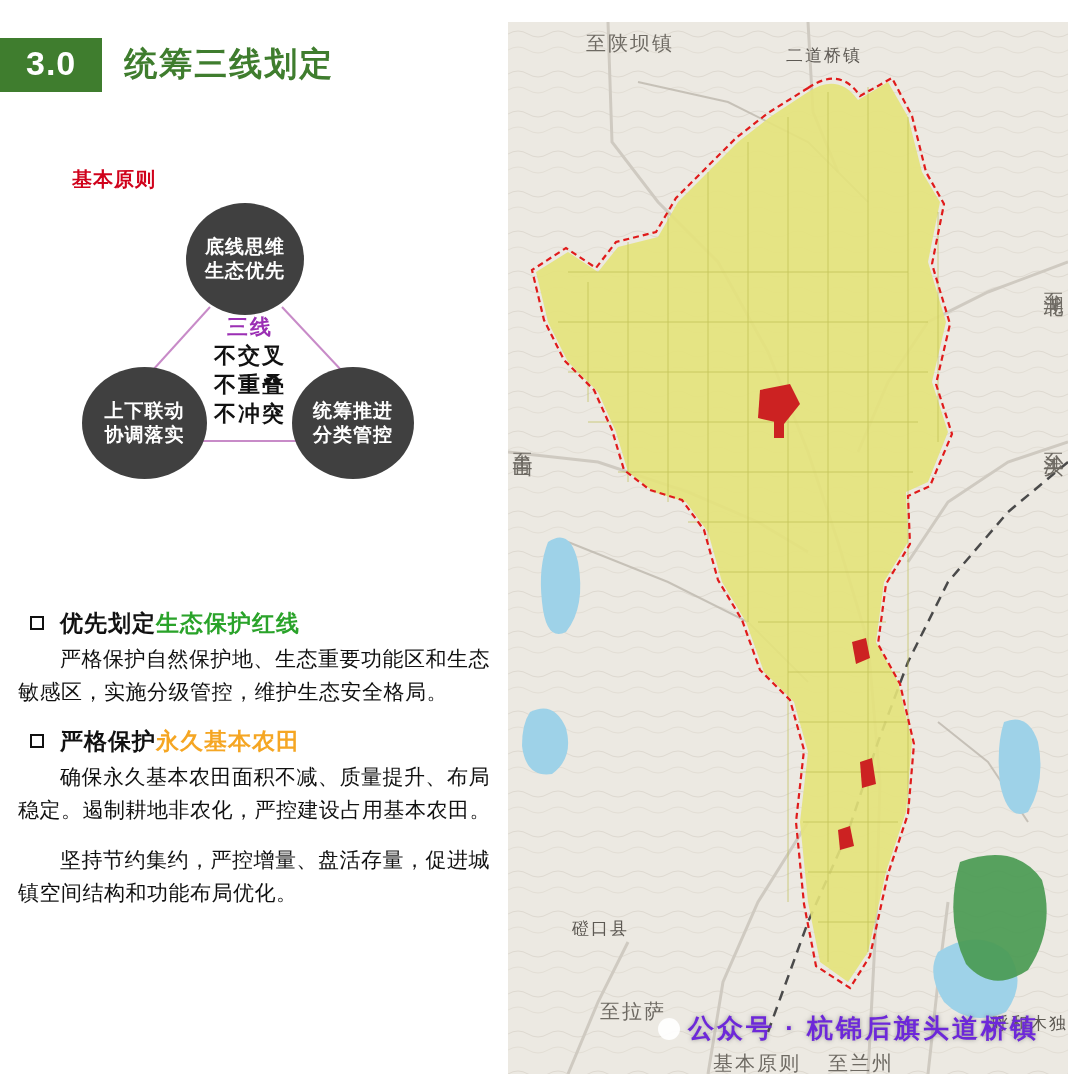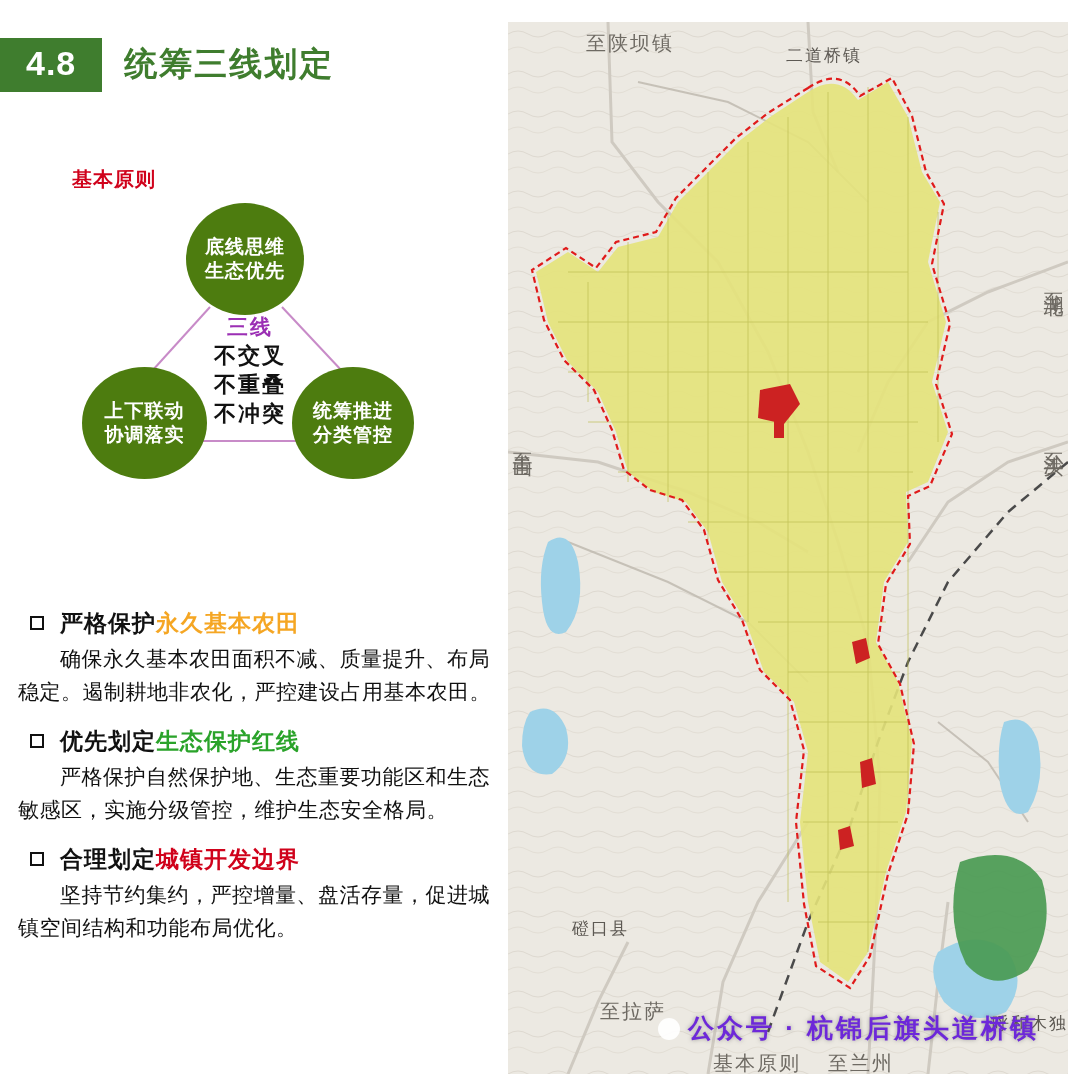--- a/index.html
+++ b/index.html
@@ -39,21 +39,21 @@
     font-weight: bold;
     letter-spacing: 1px;
   }
 
   
   .diagram { position: absolute; left: 60px; top: 195px; width: 420px; height: 300px; }
   .diagram svg { position: absolute; left: 0; top: 0; }
   .bubble {
     position: absolute;
     border-radius: 50%;
-    background: #4d7c0f;
+    background: #404040;
     color: #ffffff;
     font-weight: bold;
     font-size: 19px;
     line-height: 1.25;
     display: flex;
     flex-direction: column;
     align-items: center;
     justify-content: center;
     text-align: center;
     letter-spacing: 1px;
@@ -132,21 +132,21 @@
     background: #ffffff; opacity: .92;
     display: inline-block;
   }
 </style>
 </head>
 <body>
 
 <div class="page">
 
   <div class="header">
-    <div class="header-badge">4.8</div>
+    <div class="header-badge">3.0</div>
     <div class="header-title">统筹三线划定</div>
   </div>
 
   <div class="principle-label">基本原则</div>
 
   <div class="diagram">
     <svg width="420" height="300" viewBox="0 0 420 300">
       <line x1="150" y1="112" x2="92" y2="176" stroke="#c88bc8" stroke-width="2"></line>
       <line x1="222" y1="112" x2="282" y2="176" stroke="#c88bc8" stroke-width="2"></line>
       <line x1="140" y1="246" x2="236" y2="246" stroke="#c88bc8" stroke-width="2"></line>
@@ -169,45 +169,40 @@
 
     <div class="center-text">
       <div class="center-title">三线</div>
       <div class="center-line">不交叉</div>
       <div class="center-line">不重叠</div>
       <div class="center-line">不冲突</div>
     </div>
   </div>
 
   <div class="content">
+
+    <div class="item">
+      <div class="item-head">
+        <span class="sq"></span>
+        <span>优先划定</span>
+        <span class="hl-green">生态保护红线</span>
+      </div>
+      <div class="item-body">严格保护自然保护地、生态重要功能区和生态敏感区，实施分级管控，维护生态安全格局。</div>
+    </div>
 
     <div class="item">
       <div class="item-head">
         <span class="sq"></span>
         <span>严格保护</span>
         <span class="hl-orange">永久基本农田</span>
       </div>
       <div class="item-body">确保永久基本农田面积不减、质量提升、布局稳定。遏制耕地非农化，严控建设占用基本农田。</div>
     </div>
 
     <div class="item">
-      <div class="item-head">
-        <span class="sq"></span>
-        <span>优先划定</span>
-        <span class="hl-green">生态保护红线</span>
-      </div>
-      <div class="item-body">严格保护自然保护地、生态重要功能区和生态敏感区，实施分级管控，维护生态安全格局。</div>
-    </div>
-
-    <div class="item">
-      <div class="item-head">
-        <span class="sq"></span>
-        <span>合理划定</span>
-        <span class="hl-red">城镇开发边界</span>
-      </div>
       <div class="item-body">坚持节约集约，严控增量、盘活存量，促进城镇空间结构和功能布局优化。</div>
     </div>
 
   </div>
 
   <div class="map">
     <svg width="560" height="1052" viewBox="0 0 560 1052">
       <defs>
         <pattern id="terrain" width="40" height="40" patternUnits="userSpaceOnUse">
           <rect width="40" height="40" fill="#ece9e2"></rect>

